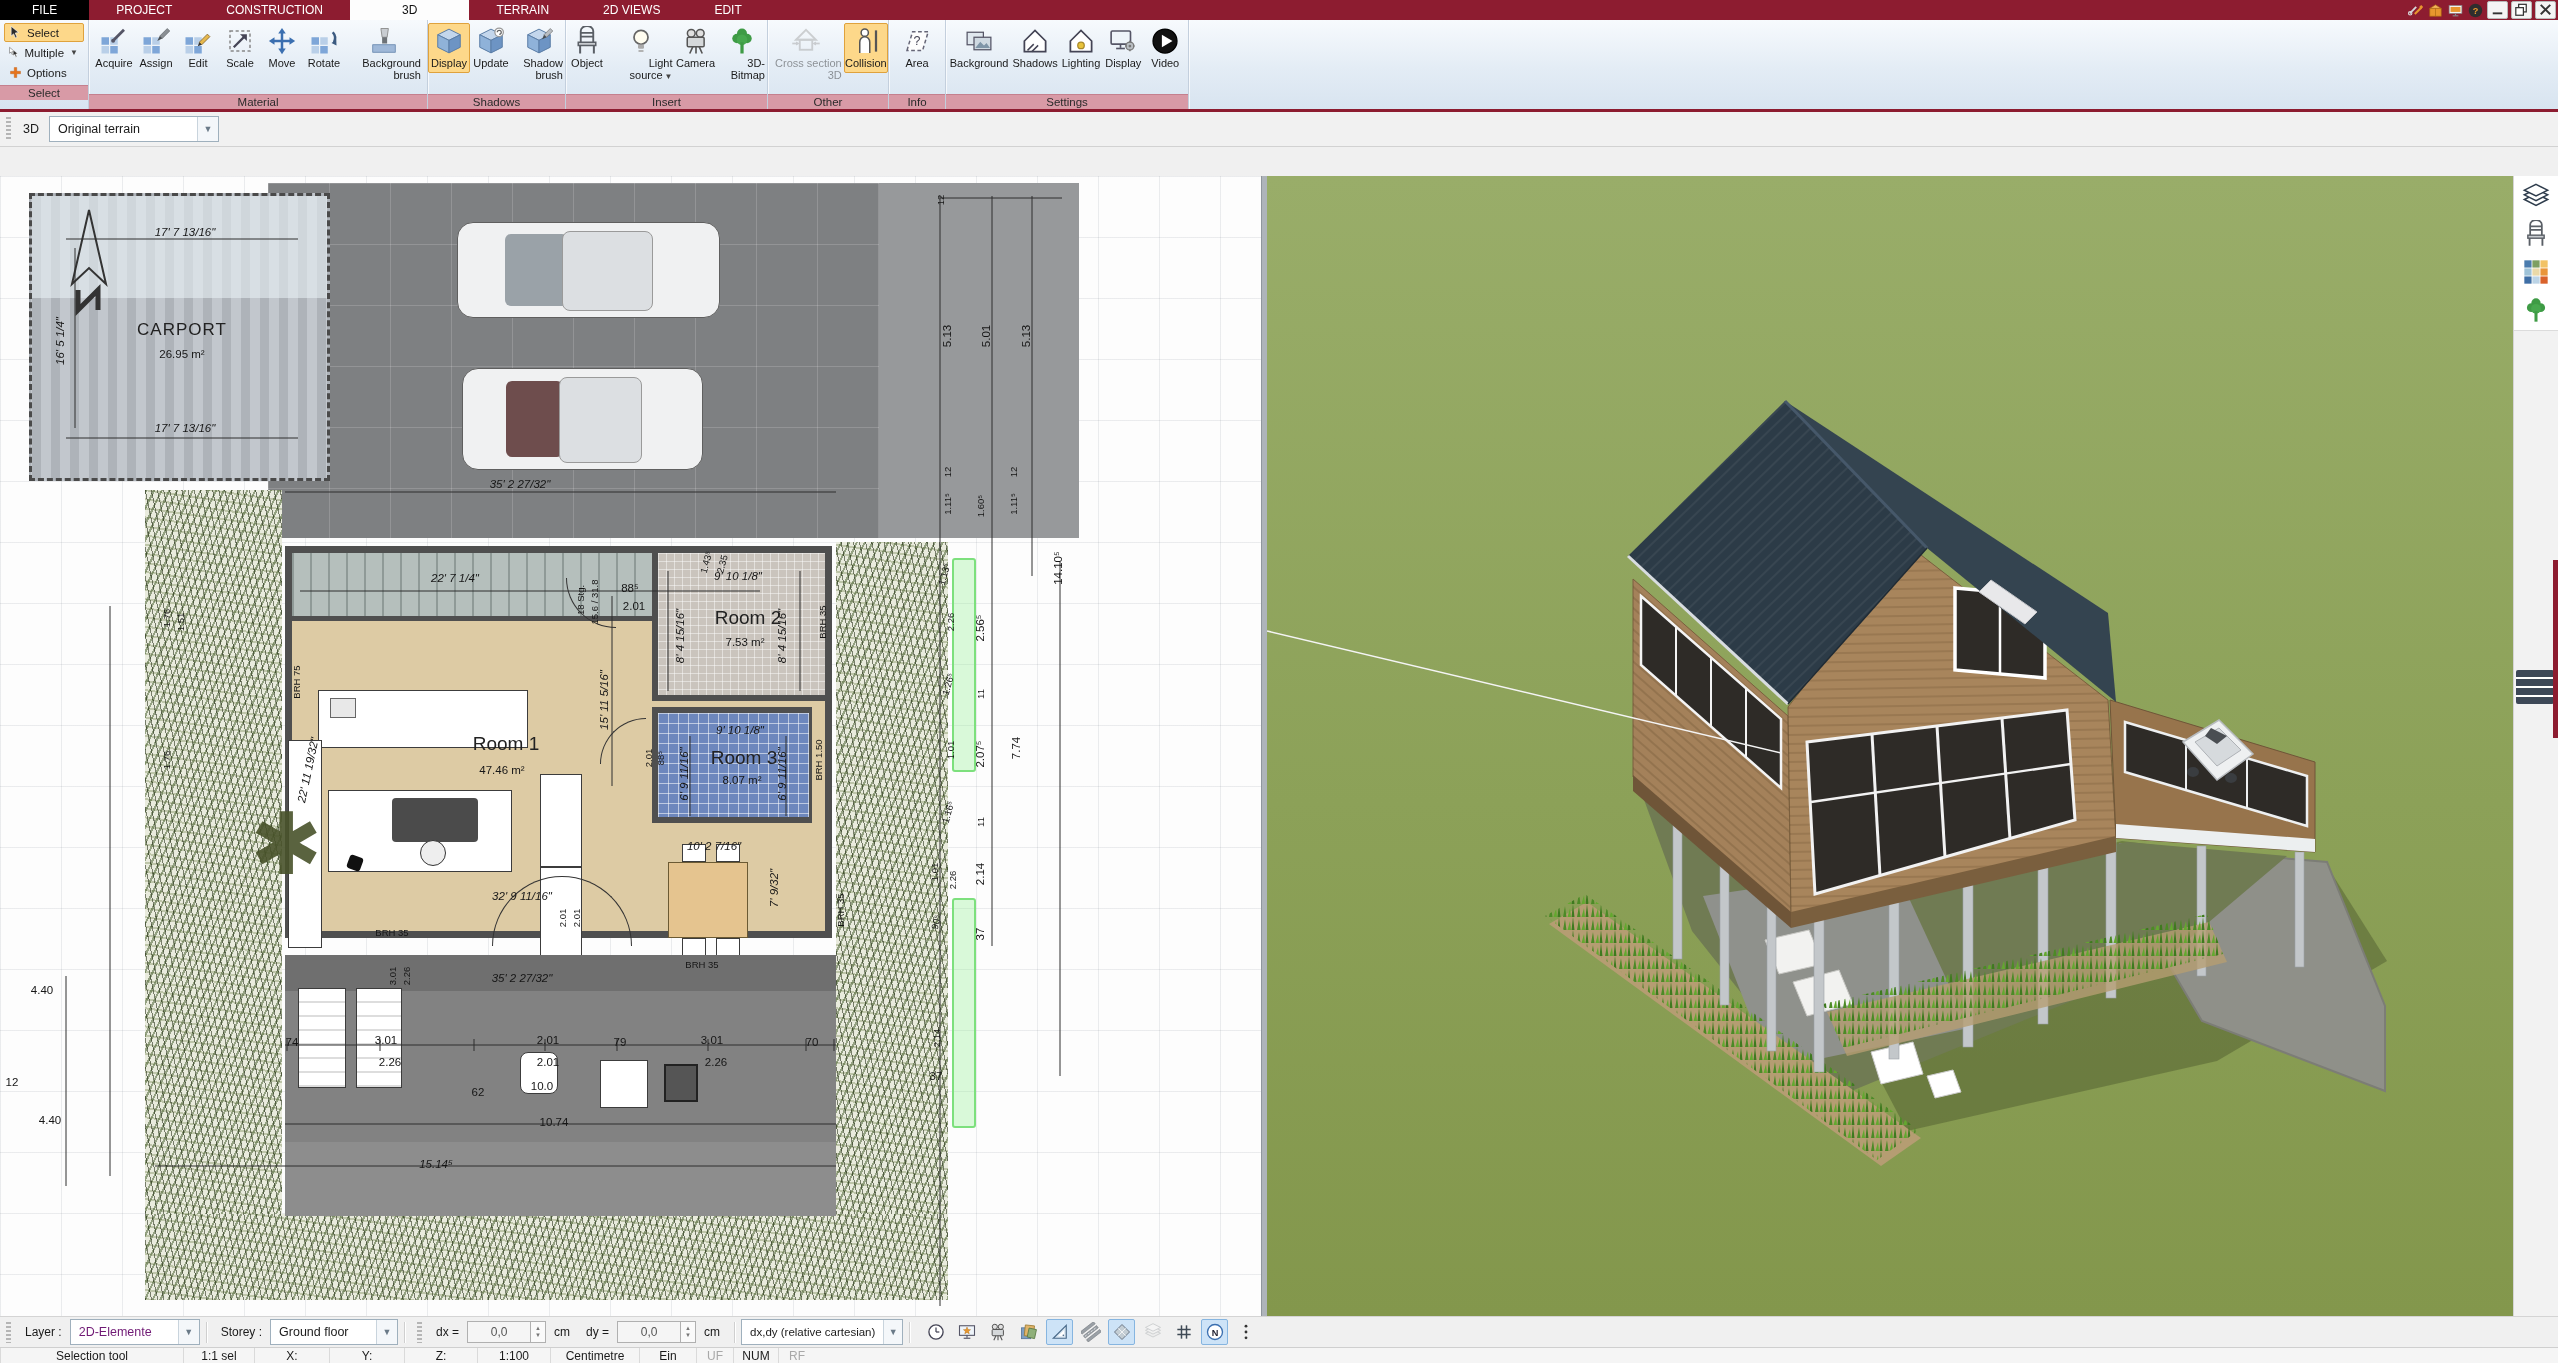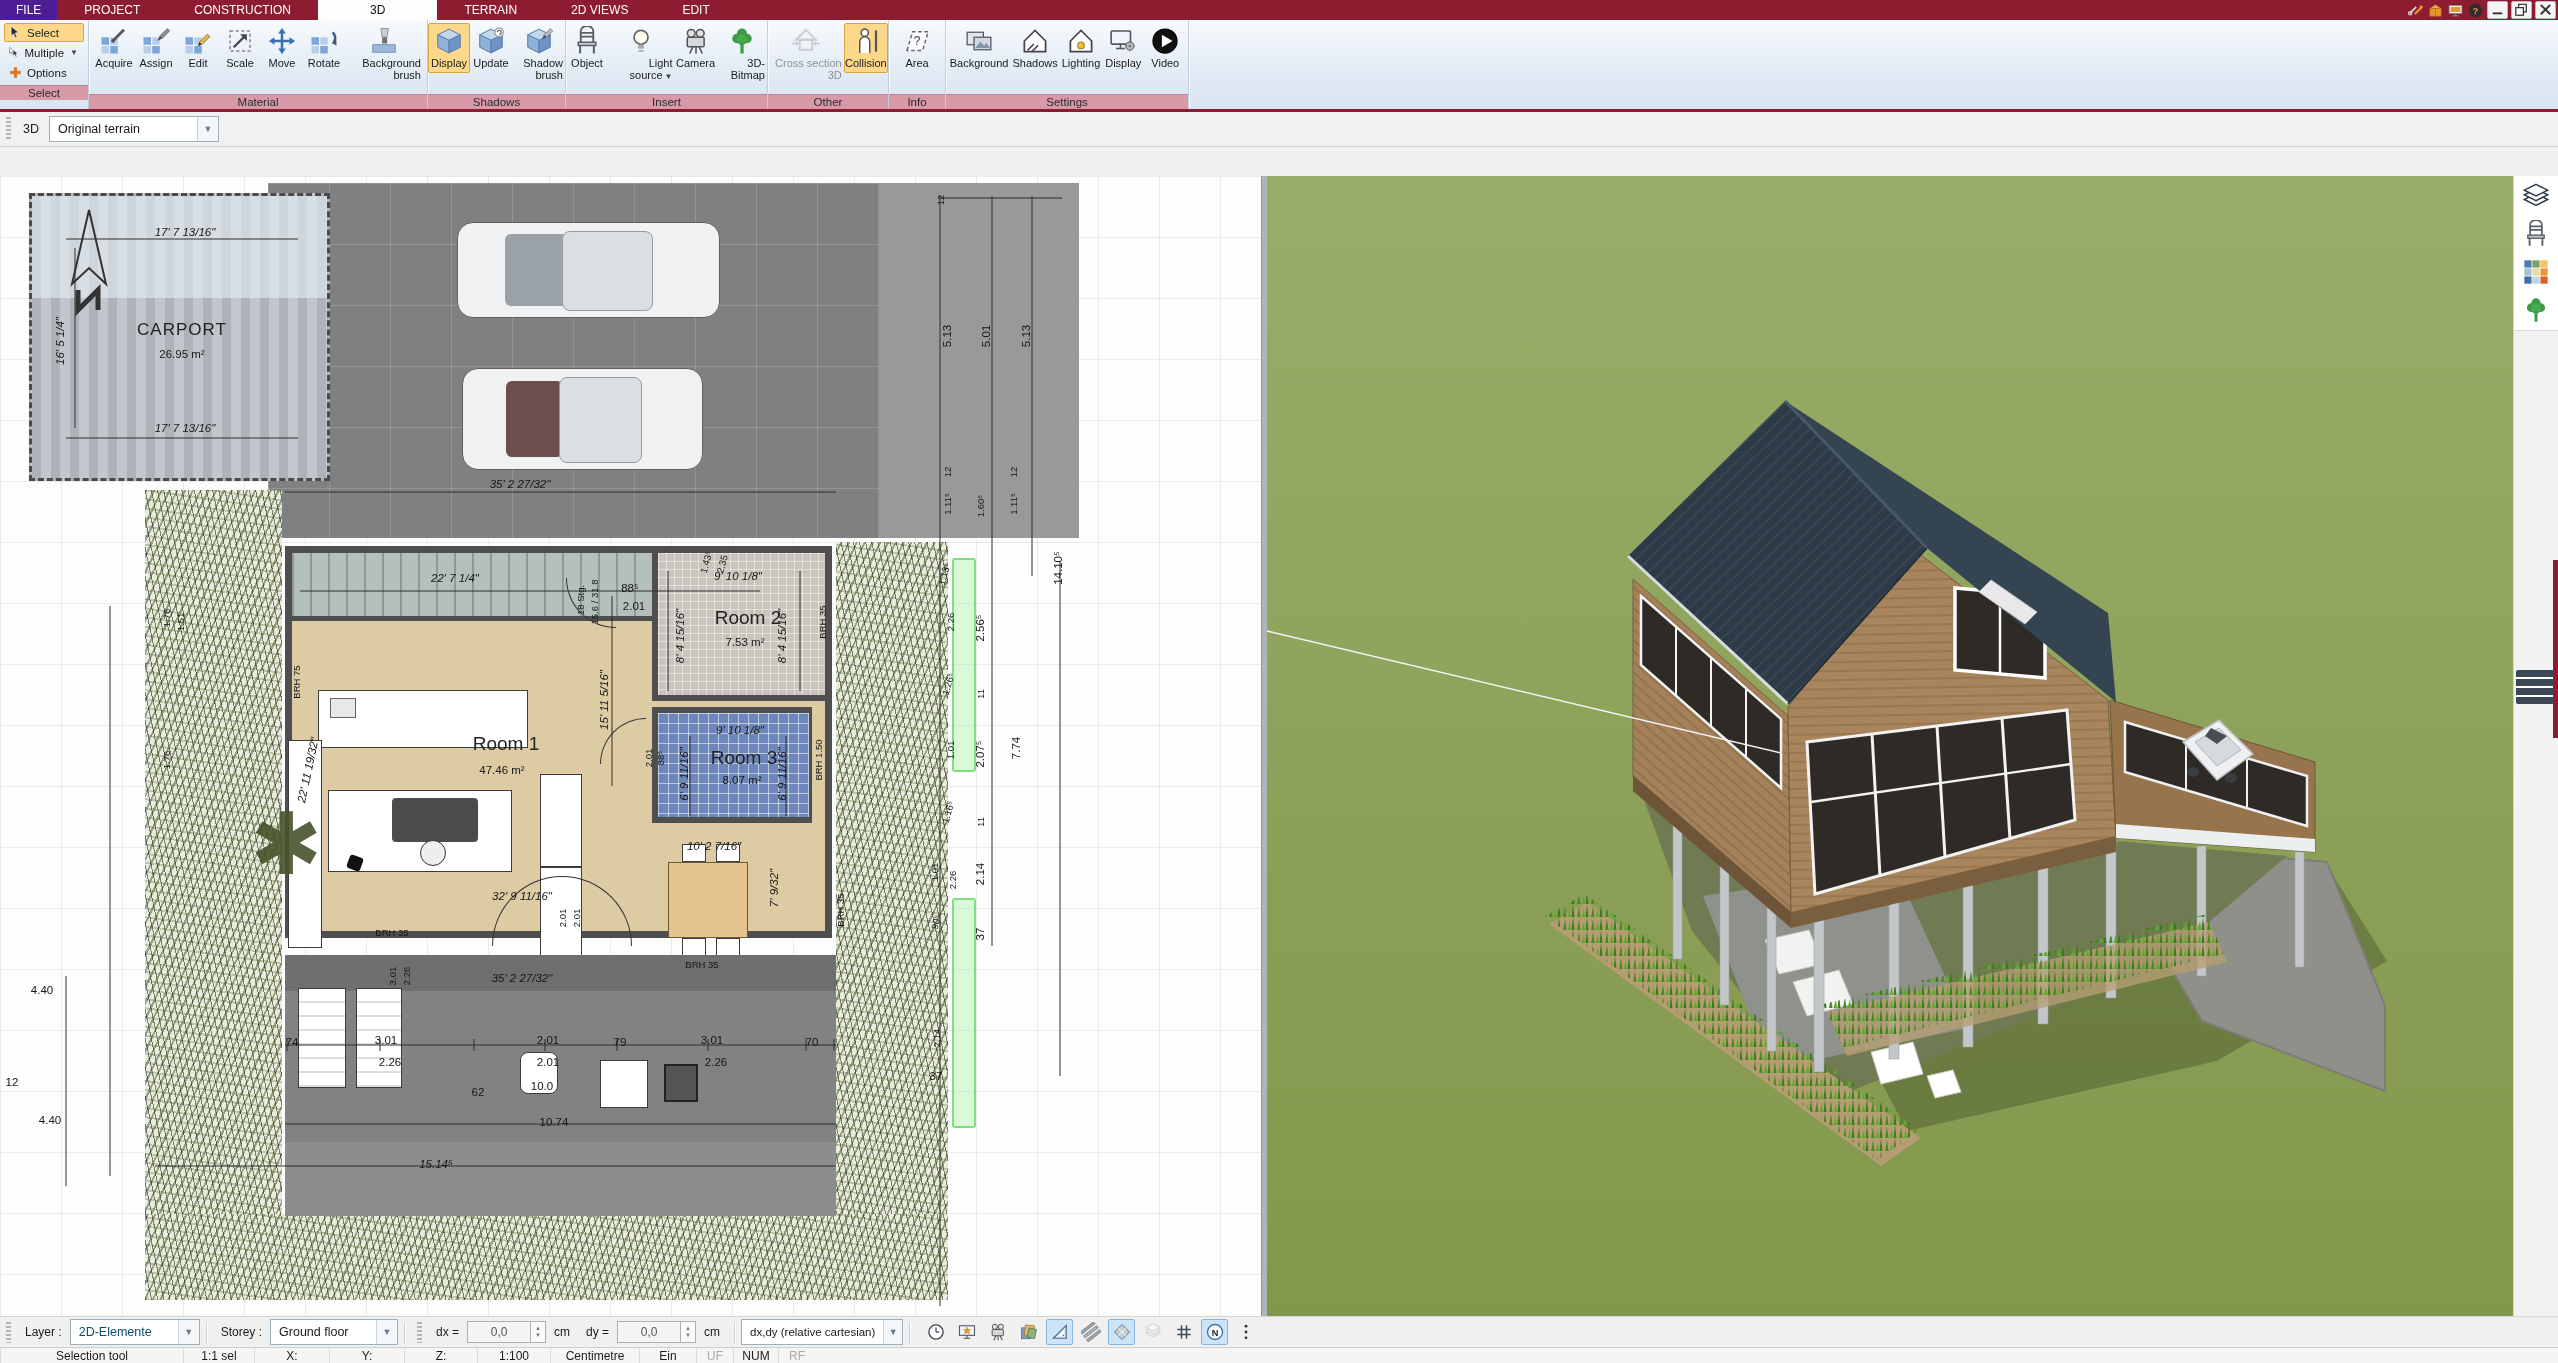--- a/index.html
+++ b/index.html
@@ -3,21 +3,21 @@
 <meta charset="utf-8">
 <style>
   html,body{margin:0;padding:0;background:#555;}
   .app{position:relative;width:2558px;height:1363px;background:#f0f0f0;
        font-family:"Liberation Sans","DejaVu Sans",sans-serif;font-size:12px;color:#1a1a1a;
        overflow:hidden;user-select:none;}
   
   .titlebar{position:absolute;left:0;top:0;width:100%;height:20px;background:#8d1c30;display:flex;align-items:stretch;}
   .tabs{display:flex;height:100%;}
   .tab{display:flex;align-items:center;padding:0 27px;color:#fff;font-size:12px;cursor:default;}
-  .tab.file{background:#4c1d95;padding:0 16px;}
+  .tab.file{background:#000000;padding:0 32px;}
   .tab.active{background:#fdfdfd;color:#111;padding:0 52px;}
   .titlebar-right{margin-left:auto;display:flex;align-items:center;gap:3px;padding-right:2px;}
   .tbic{width:17px;height:15px;display:flex;align-items:center;justify-content:center;}
   .winbtn{width:19px;height:16px;background:#f4f4f4;border:1px solid #b9b9b9;border-radius:2px;display:flex;align-items:center;justify-content:center;}
   
   .ribbon{position:absolute;left:0;top:20px;width:100%;height:89px;
           background:linear-gradient(#f7fafd,#e3ecf5 55%,#d8e4f0);border-bottom:3px solid #8d1c30;display:flex;}
   .rgroup{position:relative;height:100%;border-right:1px solid #c3cfdd;box-shadow:1px 0 0 rgba(255,255,255,.7);display:flex;flex-direction:column;}
   .rbtns{flex:1;display:flex;align-items:flex-start;justify-content:center;padding-top:3px;}
   .rgroup-label{height:14px;background:#d89aa6;border-top:1px solid #c4808e;font-size:11.5px;color:#2a2a2a;text-align:center;line-height:14px;}
@@ -831,21 +831,21 @@
         </div>
       <div class="sgrip"></div>
       <div class="redstrip"></div>
     </div>
   </div>
 
   <div class="btbar">
     <div class="grip"></div>
     <span class="lab">Layer :</span>
     <div class="combo" style="width:128px">
-      <span class="cval" style="color:#0c4a6e">2D-Elemente</span>
+      <span class="cval" style="color:#701a75">2D-Elemente</span>
       <span class="cbtn">▼</span>
     </div>
     <div class="sep"></div>
     <span class="lab">Storey :</span>
     <div class="combo" style="width:126px">
       <span class="cval">Ground floor</span>
       <span class="cbtn">▼</span>
     </div>
     <div class="sep"></div>
     <div class="grip"></div>

